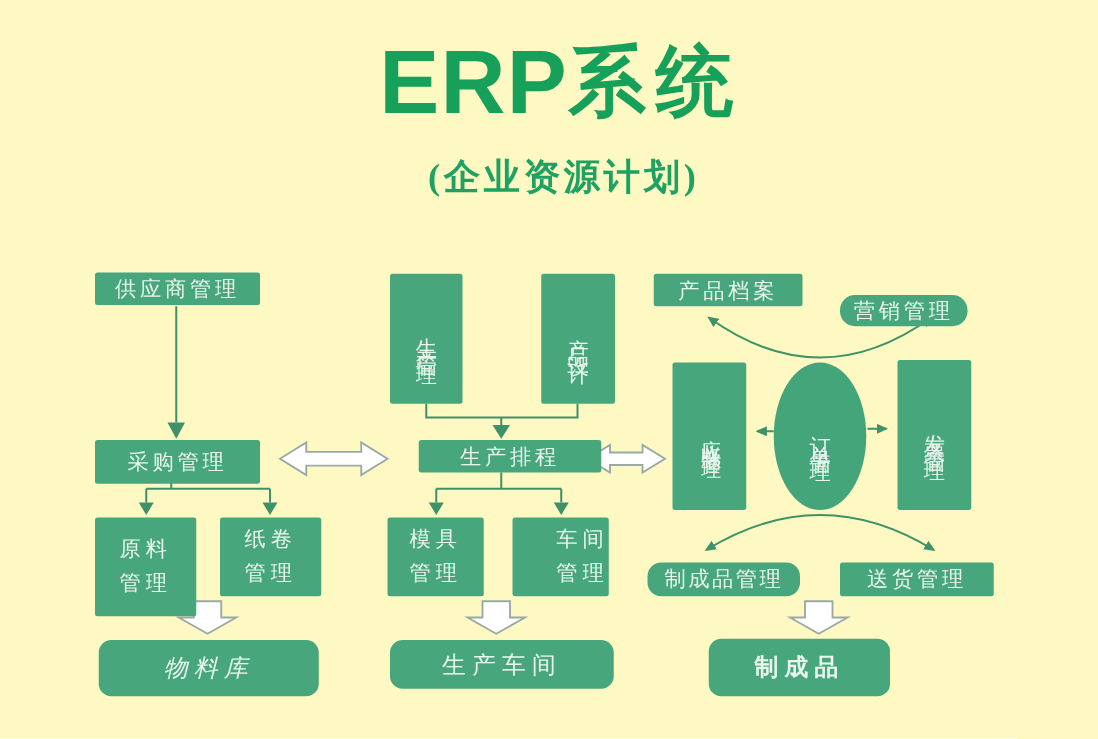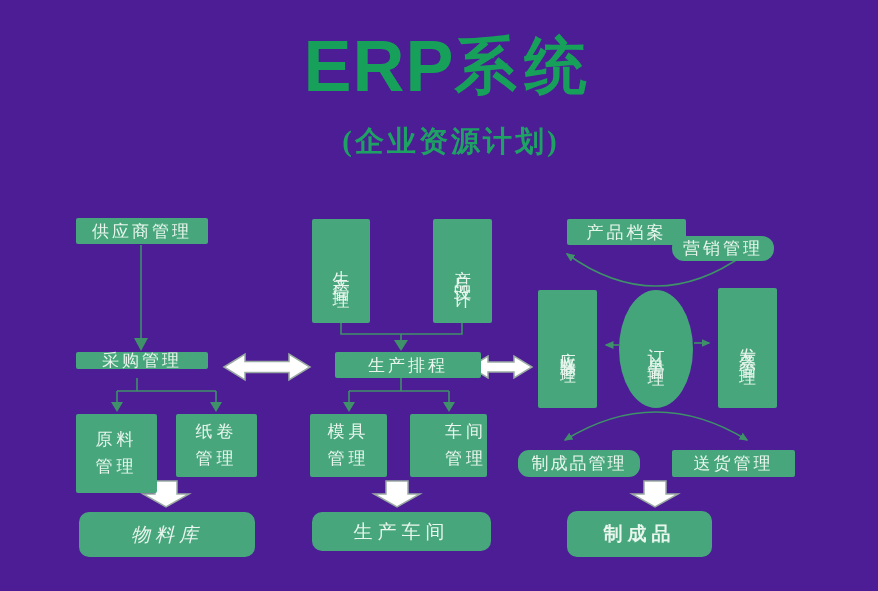--- a/index.html
+++ b/index.html
@@ -1,19 +1,19 @@
 <!DOCTYPE html>
 <html><head>
 <meta charset="utf-8">
 <style>
   html,body{margin:0;padding:0;background:#ffffff;}
   #stage{
     position:relative;
     width:878px;height:591px;
-    background:#4c1d95;
+    background:#fef9c3;
     font-family:"Liberation Serif","DejaVu Serif",serif;
     overflow:hidden;
   }
   
   .title-wrap{
     position:absolute;top:30px;left:0;width:100%;
     text-align:center;transform:translateX(10px);
     color:#17a05a;
   }
   .title-en{
@@ -104,21 +104,21 @@
     <polygon class="hollow" points="386,481 408,481 408,494 420,494 397,507 374,494 386,494"></polygon>
     <polygon class="hollow" points="644,481 666,481 666,494 678,494 655,507 632,494 644,494"></polygon>
   </svg>
 
   <div class="title-wrap">
     <span class="title-en">ERP</span><span class="title-zh">系统</span>
   </div>
   <div class="subtitle">(企业资源计划)</div>
 
   <div class="box" style="left:76px;top:218px;width:132px;height:26px;">供应商管理</div>
-  <div class="box" style="left:76px;top:352px;width:132px;height:17px;">采购管理</div>
+  <div class="box" style="left:76px;top:352px;width:132px;height:35px;">采购管理</div>
   <div class="box" style="left:76px;top:414px;width:81px;height:79px;">
     <div class="twoline"><span>原料</span><br>
       <span>管理</span></div>
   </div>
   <div class="box" style="left:176px;top:414px;width:81px;height:63px;">
     <div class="twoline"><span>纸卷</span><br>
       <span>管理</span></div>
   </div>
   <div class="box rounded" style="left:79px;top:512px;width:176px;height:45px;font-style:italic;">物料库</div>
 
@@ -128,21 +128,21 @@
   <div class="box" style="left:310px;top:414px;width:77px;height:63px;">
     <div class="twoline"><span>模具</span><br>
       <span>管理</span></div>
   </div>
   <div class="box" style="left:410px;top:414px;width:77px;height:63px;justify-content:flex-end;">
     <div class="twoline"><span>车间</span><br>
       <span>管理</span></div>
   </div>
   <div class="box rounded" style="left:312px;top:512px;width:179px;height:39px;">生产车间</div>
 
-  <div class="box" style="left:523px;top:219px;width:119px;height:26px;margin-left:44px;">产品档案</div>
+  <div class="box" style="left:523px;top:219px;width:119px;height:26px;">产品档案</div>
   <div class="box" style="left:672px;top:236px;width:102px;height:25px;border-radius:12px;">营销管理</div>
   <div class="box vtext" style="left:538px;top:290px;width:59px;height:118px;letter-spacing:4px;font-size:16px;">应收款管理</div>
   <div class="ellipse vtext" style="left:619px;top:290px;width:74px;height:118px;">订单管理</div>
   <div class="box vtext" style="left:718px;top:288px;width:59px;height:120px;">发票管理</div>
   <div class="box" style="left:518px;top:450px;width:122px;height:27px;letter-spacing:2px;border-radius:11px;">制成品管理</div>
   <div class="box" style="left:672px;top:450px;width:123px;height:27px;">送货管理</div>
   <div class="box rounded" style="left:567px;top:511px;width:145px;height:46px;font-weight:bold;">制成品</div>
 
 </div>
 

